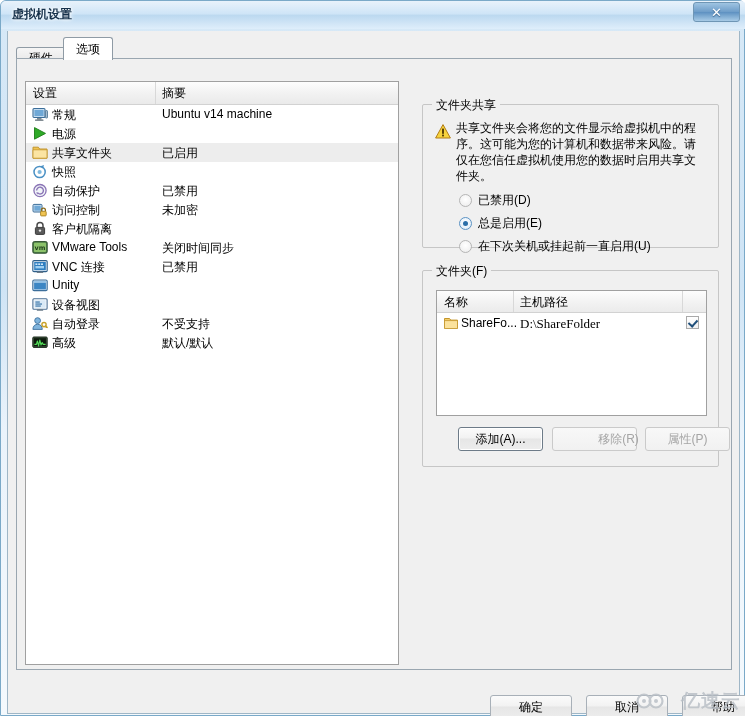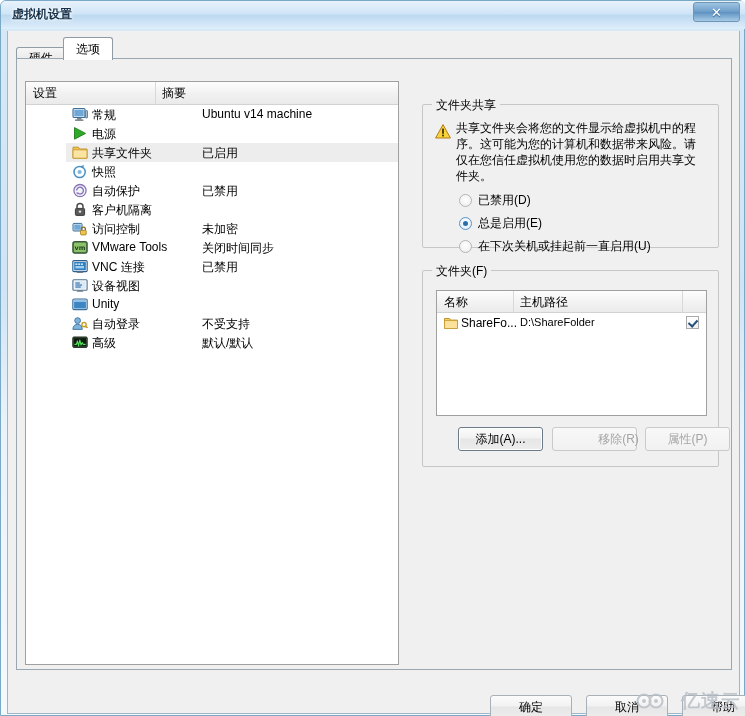--- a/index.html
+++ b/index.html
@@ -163,21 +163,20 @@
     width: 1px;
     background: #d8d8d8;
   }
   .list-rows { position: relative; }
   .srow {
     position: relative;
     height: 19px;
     display: flex;
     align-items: center;
     cursor: default;
-    margin-left: 40px;
   }
   .srow.selected { background: #ededed; }
   .srow .ico {
     position: absolute;
     left: 6px; top: 2px;
     width: 16px; height: 15px;
   }
   .srow .nm {
     position: absolute;
     left: 26px; top: 2px;
@@ -291,21 +290,21 @@
     height: 20px;
     cursor: default;
   }
   .ft-row .ficon {
     position: absolute; left: 7px; top: 3px; width: 14px; height: 13px;
   }
   .ft-row .fname {
     position: absolute; left: 24px; top: 3px; font-size: 12px; white-space: nowrap;
   }
   .ft-row .fpath {
-    position: absolute; left: 83px; top: 3px; font-size: 11px; white-space: nowrap;
+    position: absolute; left: 83px; top: 3px; font-size: 13px; white-space: nowrap; font-family: Liberation Serif, serif;
   }
   .ft-row .fchk {
     position: absolute; right: 7px; top: 3px;
     width: 13px; height: 13px;
     box-sizing: border-box;
     border: 1px solid #a9a9a9;
     background: linear-gradient(to bottom, #ffffff 0%, #f0f0f0 100%);
   }
   .ft-row .fchk::after {
     content: "";
@@ -448,36 +447,36 @@
             <span class="ico"><svg width="16" height="15" viewBox="0 0 16 15">
                 <circle cx="8" cy="7.6" r="6.1" fill="#f0f4f8" stroke="#8a73b5" stroke-width="1.3"></circle>
                 <path d="M4.6 7.6 a3.4 3.4 0 1 1 1.4 2.7" fill="none" stroke="#8a73b5" stroke-width="1.4"></path>
                 <path d="M5.2 11.4 l1.5 -1.9 l-2.4 -0.3 z" fill="#8a73b5"></path>
               </svg></span>
             <span class="nm">自动保护</span>
             <span class="sm">已禁用</span>
           </div>
           <div class="srow">
             <span class="ico"><svg width="16" height="15" viewBox="0 0 16 15">
-                <path d="M5 6.6 v-2 a3 3 0 0 1 6 0 v2" fill="none" stroke="#4a4a4a" stroke-width="1.5"></path>
-                <rect x="3.4" y="6.4" width="9.2" height="7" rx="1" fill="#5a5a5a" stroke="#303030" stroke-width="0.9"></rect>
-                <circle cx="8" cy="9.6" r="1.2" fill="#e8e8e8"></circle>
-              </svg></span>
-            <span class="nm">客户机隔离</span>
-            <span class="sm"></span>
-          </div>
-          <div class="srow">
-            <span class="ico"><svg width="16" height="15" viewBox="0 0 16 15">
                 <rect x="1" y="2.4" width="9" height="7.6" rx="1" fill="#cfe2f2" stroke="#3c6e9a" stroke-width="1"></rect>
                 <rect x="2.3" y="3.7" width="6.4" height="5" fill="#6fa8d6"></rect>
                 <path d="M9.4 9.6 v-1.5 a2 2 0 0 1 4 0 v1.5" fill="none" stroke="#8a6a18" stroke-width="1.3"></path>
                 <rect x="8.6" y="9.3" width="5.6" height="4.6" rx="0.8" fill="#f0c453" stroke="#a9821f" stroke-width="0.9"></rect>
               </svg></span>
             <span class="nm">访问控制</span>
             <span class="sm">未加密</span>
+          </div>
+          <div class="srow">
+            <span class="ico"><svg width="16" height="15" viewBox="0 0 16 15">
+                <path d="M5 6.6 v-2 a3 3 0 0 1 6 0 v2" fill="none" stroke="#4a4a4a" stroke-width="1.5"></path>
+                <rect x="3.4" y="6.4" width="9.2" height="7" rx="1" fill="#5a5a5a" stroke="#303030" stroke-width="0.9"></rect>
+                <circle cx="8" cy="9.6" r="1.2" fill="#e8e8e8"></circle>
+              </svg></span>
+            <span class="nm">客户机隔离</span>
+            <span class="sm"></span>
           </div>
           <div class="srow">
             <span class="ico"><svg width="16" height="15" viewBox="0 0 16 15">
                 <rect x="0.8" y="1.6" width="14.4" height="11.6" rx="1.5" fill="#4f7e4c" stroke="#2e4f2c" stroke-width="1"></rect>
                 <rect x="2" y="2.8" width="12" height="9.2" rx="1" fill="#8cc36a"></rect>
                 <text x="8" y="9.6" font-family="DejaVu Sans, sans-serif" font-size="6.4" font-weight="bold" fill="#1f3d1d" text-anchor="middle">vm</text>
               </svg></span>
             <span class="nm">VMware Tools</span>
             <span class="sm">关闭时间同步</span>
           </div>
@@ -489,37 +488,37 @@
                 <rect x="6.2" y="4.4" width="2" height="1.6" fill="#cfe6f8"></rect>
                 <rect x="9" y="4.4" width="2" height="1.6" fill="#cfe6f8"></rect>
                 <rect x="3.4" y="7" width="8.6" height="2.4" fill="#9fd0f2"></rect>
                 <rect x="4.8" y="12.6" width="6.4" height="1.4" rx="0.5" fill="#6b7c8a"></rect>
               </svg></span>
             <span class="nm">VNC 连接</span>
             <span class="sm">已禁用</span>
           </div>
           <div class="srow">
             <span class="ico"><svg width="16" height="15" viewBox="0 0 16 15">
+                <rect x="0.8" y="2" width="14.4" height="10.6" rx="1.3" fill="#cfe2f2" stroke="#3c6e9a" stroke-width="1.1"></rect>
+                <rect x="2.1" y="4.6" width="11.8" height="6.8" fill="#3c86c4"></rect>
+                <rect x="2.1" y="3.1" width="11.8" height="1.4" fill="#8fc0e6"></rect>
+              </svg></span>
+            <span class="nm">Unity</span>
+            <span class="sm"></span>
+          </div>
+          <div class="srow">
+            <span class="ico"><svg width="16" height="15" viewBox="0 0 16 15">
                 <rect x="0.9" y="1.8" width="14.2" height="10.4" rx="1" fill="#ffffff" stroke="#4a6f95" stroke-width="1.1"></rect>
                 <rect x="2.3" y="3.2" width="11.4" height="7.6" fill="#d9e9f6"></rect>
                 <rect x="3.4" y="4.4" width="4.4" height="1.3" fill="#4a80b0"></rect>
                 <rect x="3.4" y="6.4" width="6.6" height="1.3" fill="#4a80b0"></rect>
                 <rect x="3.4" y="8.4" width="5.4" height="1.3" fill="#4a80b0"></rect>
                 <rect x="4.8" y="12.2" width="6.4" height="1.5" rx="0.5" fill="#6b7c8a"></rect>
               </svg></span>
             <span class="nm">设备视图</span>
-            <span class="sm"></span>
-          </div>
-          <div class="srow">
-            <span class="ico"><svg width="16" height="15" viewBox="0 0 16 15">
-                <rect x="0.8" y="2" width="14.4" height="10.6" rx="1.3" fill="#cfe2f2" stroke="#3c6e9a" stroke-width="1.1"></rect>
-                <rect x="2.1" y="4.6" width="11.8" height="6.8" fill="#3c86c4"></rect>
-                <rect x="2.1" y="3.1" width="11.8" height="1.4" fill="#8fc0e6"></rect>
-              </svg></span>
-            <span class="nm">Unity</span>
             <span class="sm"></span>
           </div>
           <div class="srow">
             <span class="ico"><svg width="16" height="15" viewBox="0 0 16 15">
                 <circle cx="5.6" cy="4.6" r="2.9" fill="#7fb4dd" stroke="#3d6f9c" stroke-width="0.9"></circle>
                 <path d="M0.9 13.4 c0 -3.4 2.1 -5.1 4.7 -5.1 c2.6 0 4.7 1.7 4.7 5.1 z" fill="#7fb4dd" stroke="#3d6f9c" stroke-width="0.9"></path>
                 <circle cx="12" cy="8.6" r="2.1" fill="none" stroke="#c8a12a" stroke-width="1.4"></circle>
                 <path d="M13.6 9.6 L15.6 11.8 M14.4 10.6 l-0.9 0.9" stroke="#c8a12a" stroke-width="1.4" fill="none"></path>
               </svg></span>
             <span class="nm">自动登录</span>

